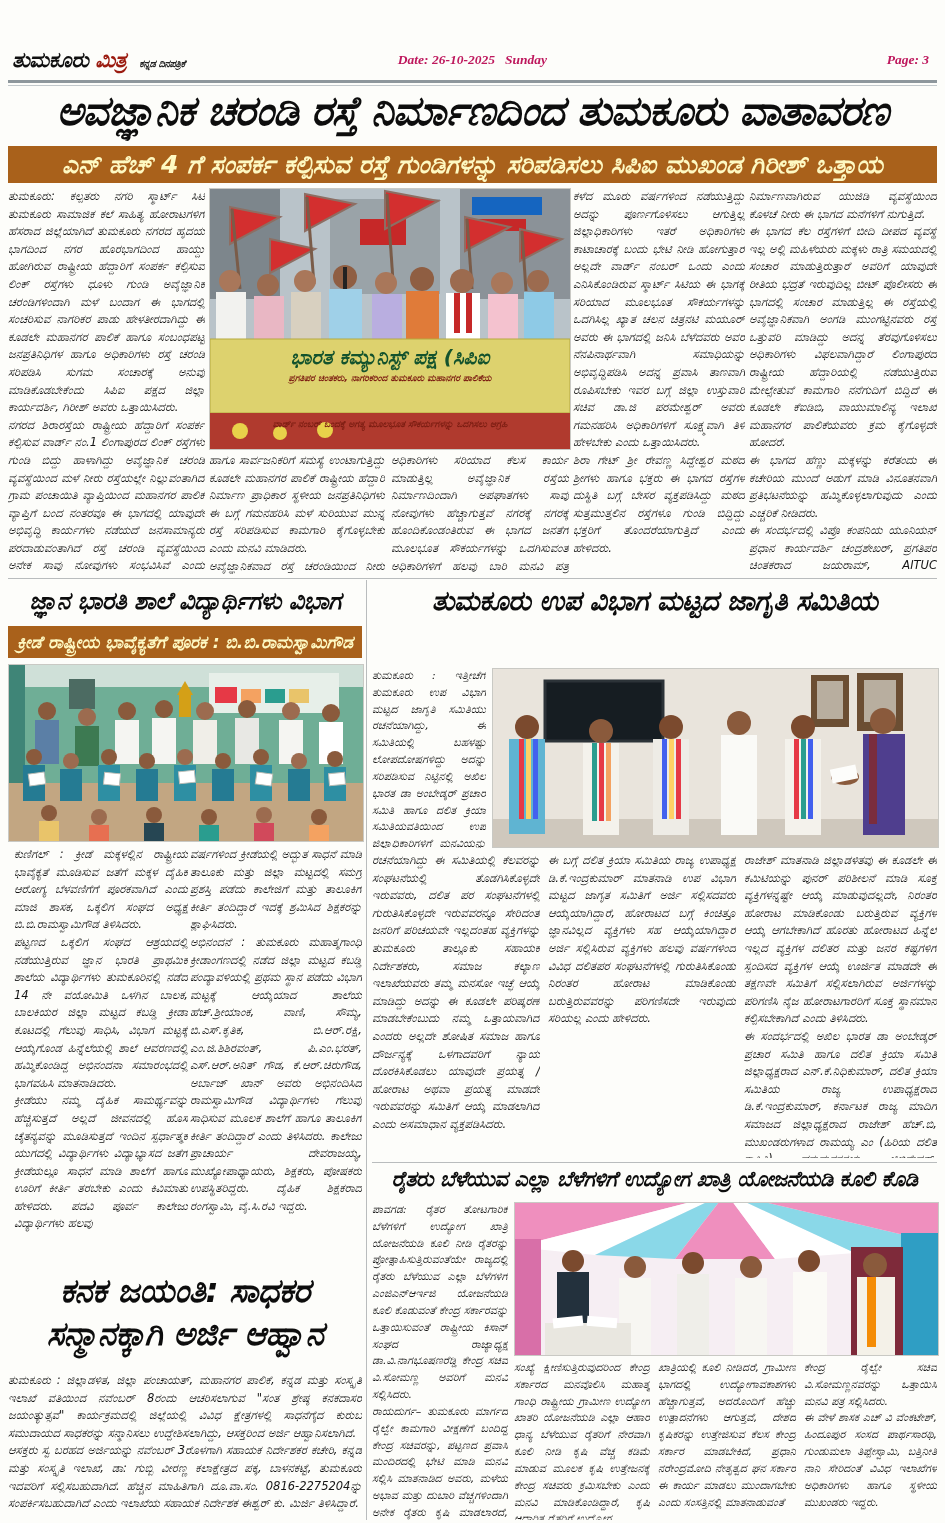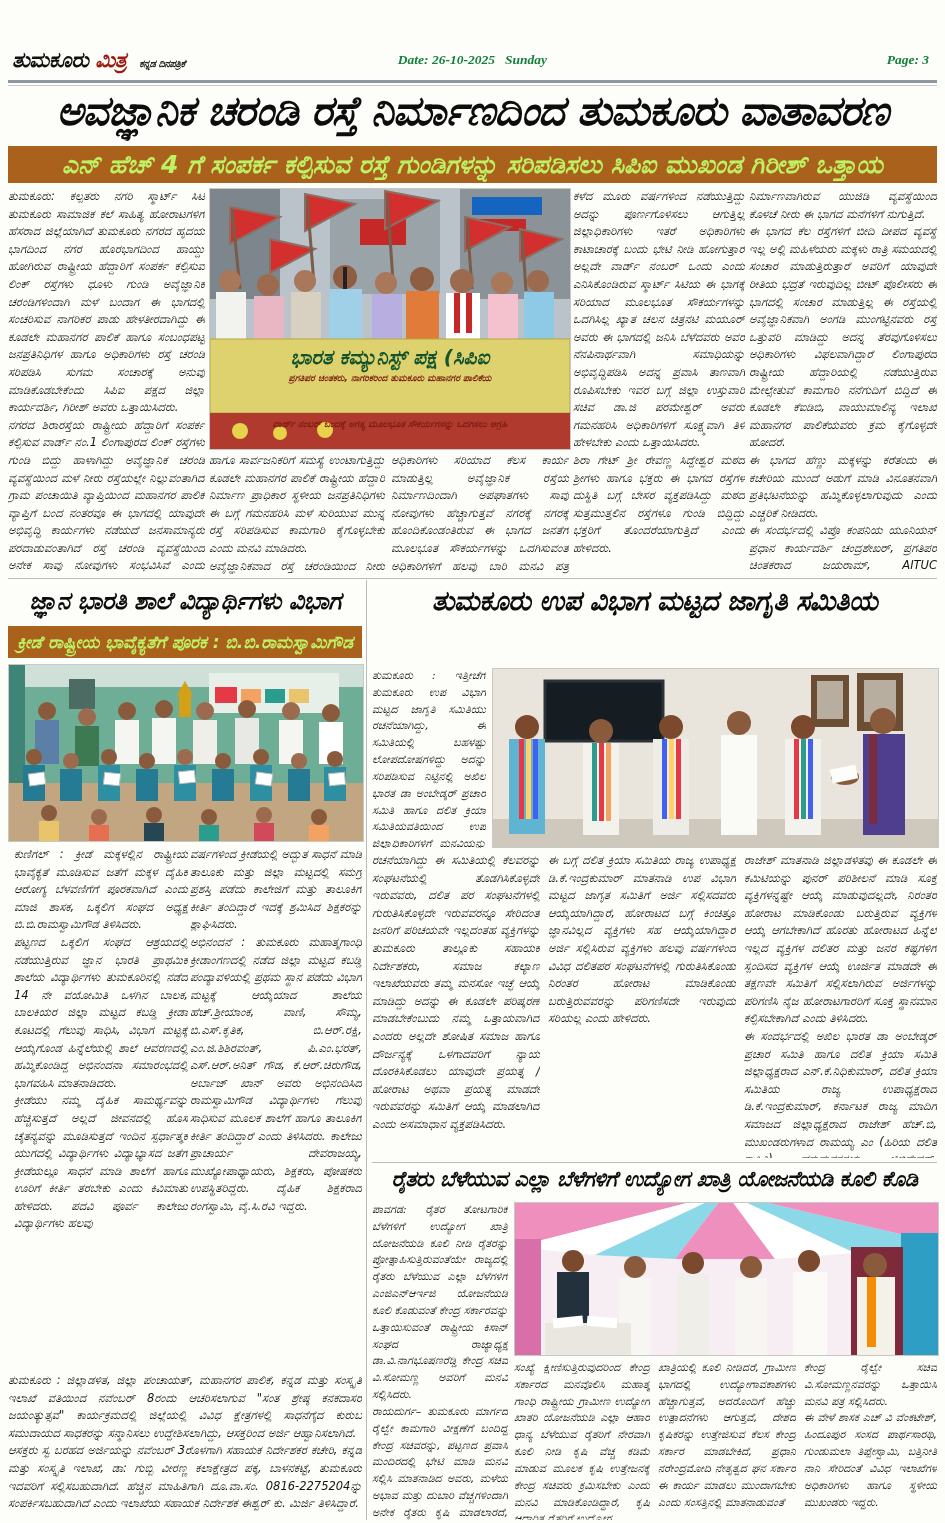--- a/index.html
+++ b/index.html
@@ -4,24 +4,24 @@
 <style>
   html,body{margin:0;padding:0;background:#e8e8e8;}
   .page{position:relative;width:945px;height:1523px;margin:0 auto;background:#fdfdfa;
         font-family:"DejaVu Sans",sans-serif;overflow:hidden;}
   .abs{position:absolute;font-style:italic;}
   .col{font-size:11.5px;line-height:1.53;color:#141414;text-align:justify;
        overflow:hidden;white-space:pre-line;}
   .masthead{font-weight:800;font-size:21px;color:#101010;letter-spacing:-0.5px;}
   .masthead .red{color:#9b1b10;}
   .masthead-tag{font-size:10px;font-weight:700;color:#222;margin-left:6px;}
-  .dateline{font-family:"Liberation Serif",serif;font-weight:700;font-size:13.5px;color:#15803d;}
+  .dateline{font-family:"Liberation Serif",serif;font-weight:700;font-size:13.5px;color:#be185d;}
   .toprule{border-top:3px solid #8e979c;border-bottom:1px solid #c2c8cb;height:2px;}
   .h-lead{font-size:41px;font-weight:800;color:#0d0d0d;text-align:center;line-height:1.15;letter-spacing:-1px;}
-  .kickerbar{background:#a9611b;color:#bef264;font-weight:700;text-align:center;}
+  .kickerbar{background:#a9611b;color:#fef9c3;font-weight:700;text-align:center;}
   .h-mid{font-weight:800;color:#0d0d0d;text-align:center;line-height:1.25;letter-spacing:-0.5px;}
   .photo{border:1px solid #c9c9c4;background:#dfe3e4;overflow:hidden;}
   .photo svg{display:block;}
   .bannertext{position:absolute;left:0;right:0;text-align:center;color:#14532d;font-weight:800;}
   .rule-h{border-top:1px solid #b9bcbd;}
   .rule-v{border-left:1px solid #b9bcbd;}
 </style>
 </head>
 <body>
 
@@ -253,20 +253,24 @@
     </svg>
   </div>
 
   <div class="abs col" style="left:372px;top:852px;width:168px;height:306px;">ರಚನೆಯಾಗಿದ್ದು ಈ ಸಮಿತಿಯಲ್ಲಿ ಕೆಲವರನ್ನು ಸಂಘಟನೆಯಲ್ಲಿ ತೊಡಗಿಸಿಕೊಳ್ಳದೇ ಇರುವವರು, ದಲಿತ ಪರ ಸಂಘಟನೆಗಳಲ್ಲಿ ಗುರುತಿಸಿಕೊಳ್ಳದೇ ಇರುವವರನ್ನೂ ಸೇರಿದಂತೆ ಜನರಿಗೆ ಪರಿಚಯವೇ ಇಲ್ಲದಂತಹ ವ್ಯಕ್ತಿಗಳನ್ನು ತುಮಕೂರು ತಾಲ್ಲೂಕು ಸಹಾಯಕ ನಿರ್ದೇಶಕರು, ಸಮಾಜ ಕಲ್ಯಾಣ ಇಲಾಖೆಯವರು ತಮ್ಮ ಮನಸೋ ಇಚ್ಛೆ ಆಯ್ಕೆ ಮಾಡಿದ್ದು ಅದನ್ನು ಈ ಕೂಡಲೇ ಪರಿಷ್ಕರಣೆ ಮಾಡಬೇಕೆಂಬುದು ನಮ್ಮ ಒತ್ತಾಯವಾಗಿದೆ ಎಂದರು ಅಲ್ಲದೇ ಶೋಷಿತ ಸಮಾಜ ಹಾಗೂ ದೌರ್ಜನ್ಯಕ್ಕೆ ಒಳಗಾದವರಿಗೆ ನ್ಯಾಯ ದೊರಕಿಸಿಕೊಡಲು ಯಾವುದೇ ಪ್ರಯತ್ನ / ಹೋರಾಟ ಅಥವಾ ಪ್ರಯತ್ನ ಮಾಡದೇ ಇರುವವರನ್ನು ಸಮಿತಿಗೆ ಆಯ್ಕೆ ಮಾಡಲಾಗಿದೆ ಎಂದು ಅಸಮಾಧಾನ ವ್ಯಕ್ತಪಡಿಸಿದರು.</div>
   <div class="abs col" style="left:548px;top:852px;width:188px;height:306px;">ಈ ಬಗ್ಗೆ ದಲಿತ ಕ್ರಿಯಾ ಸಮಿತಿಯ ರಾಜ್ಯ ಉಪಾಧ್ಯಕ್ಷ ಡಿ.ಕೆ.ಇಂದ್ರಕುಮಾರ್ ಮಾತನಾಡಿ ಉಪ ವಿಭಾಗ ಮಟ್ಟದ ಜಾಗೃತ ಸಮಿತಿಗೆ ಅರ್ಜಿ ಸಲ್ಲಿಸದವರು ಆಯ್ಕೆಯಾಗಿದ್ದಾರೆ, ಹೋರಾಟದ ಬಗ್ಗೆ ಕಿಂಚಿತ್ತೂ ಜ್ಞಾನವಿಲ್ಲದ ವ್ಯಕ್ತಿಗಳು ಸಹ ಆಯ್ಕೆಯಾಗಿದ್ದಾರೆ ಅರ್ಜಿ ಸಲ್ಲಿಸಿರುವ ವ್ಯಕ್ತಿಗಳು ಹಲವು ವರ್ಷಗಳಿಂದ ವಿವಿಧ ದಲಿತಪರ ಸಂಘಟನೆಗಳಲ್ಲಿ ಗುರುತಿಸಿಕೊಂಡು ನಿರಂತರ ಹೋರಾಟ ಮಾಡಿಕೊಂಡು ಬರುತ್ತಿರುವವರನ್ನು ಪರಿಗಣಿಸದೇ ಇರುವುದು ಸರಿಯಲ್ಲ ಎಂದು ಹೇಳಿದರು.</div>
   <div class="abs col" style="left:744px;top:852px;width:193px;height:306px;">ರಾಜೇಶ್ ಮಾತನಾಡಿ ಜಿಲ್ಲಾಡಳಿತವು ಈ ಕೂಡಲೇ ಈ ಕಮಿಟಿಯನ್ನು ಪುನರ್ ಪರಿಶೀಲನೆ ಮಾಡಿ ಸೂಕ್ತ ವ್ಯಕ್ತಿಗಳನ್ನಷ್ಟೇ ಆಯ್ಕೆ ಮಾಡುವುದಲ್ಲದೇ, ನಿರಂತರ ಹೋರಾಟ ಮಾಡಿಕೊಂಡು ಬರುತ್ತಿರುವ ವ್ಯಕ್ತಿಗಳ ಆಯ್ಕೆ ಆಗಬೇಕಾಗಿದೆ ಹೊರತು ಹೋರಾಟದ ಹಿನ್ನೆಲೆ ಇಲ್ಲದ ವ್ಯಕ್ತಿಗಳ ದಲಿತರ ಮತ್ತು ಜನರ ಕಷ್ಟಗಳಿಗೆ ಸ್ಪಂದಿಸದ ವ್ಯಕ್ತಿಗಳ ಆಯ್ಕೆ ಊರ್ಜಿತ ಮಾಡದೇ ಈ ತಕ್ಷಣವೇ ಸಮಿತಿಗೆ ಸಲ್ಲಿಸಲಾಗಿರುವ ಅರ್ಜಿಗಳನ್ನು ಪರಿಗಣಿಸಿ ನೈಜ ಹೋರಾಟಗಾರರಿಗೆ ಸೂಕ್ತ ಸ್ಥಾನಮಾನ ಕಲ್ಪಿಸಬೇಕಾಗಿದೆ ಎಂದು ತಿಳಿಸಿದರು.
 ಈ ಸಂದರ್ಭದಲ್ಲಿ ಅಖಿಲ ಭಾರತ ಡಾ ಅಂಬೇಡ್ಕರ್ ಪ್ರಚಾರ ಸಮಿತಿ ಹಾಗೂ ದಲಿತ ಕ್ರಿಯಾ ಸಮಿತಿ ಜಿಲ್ಲಾಧ್ಯಕ್ಷರಾದ ಎನ್.ಕೆ.ನಿಧಿಕುಮಾರ್, ದಲಿತ ಕ್ರಿಯಾ ಸಮಿತಿಯ ರಾಜ್ಯ ಉಪಾಧ್ಯಕ್ಷರಾದ ಡಿ.ಕೆ.ಇಂದ್ರಕುಮಾರ್, ಕರ್ನಾಟಕ ರಾಜ್ಯ ಮಾದಿಗ ಸಮಾಜದ ಜಿಲ್ಲಾಧ್ಯಕ್ಷರಾದ ರಾಜೇಶ್ ಹೆಚ್.ಬಿ, ಮುಖಂಡರುಗಳಾದ ರಾಮಯ್ಯ ಎಂ (ಹಿರಿಯ ದಲಿತ ಸಾಹಿತಿ), ಹನುಮನರಸಯ್ಯ, ಜಿಬಿನೇಷನ್, ಗಂಗಾಧರ್ ಕೆ.ಆರ್, ಸಿದ್ದೇಶ್, ರಂಗಸ್ವಾಮಯ್ಯ ಕೆ.ಎಸ್, ಶಿವಣ್ಣ ಸೇರಿದಂತೆ ಇನ್ನಿತರರು ಉಪಸ್ಥಿತರಿದ್ದರು.</div>
 
   <div class="abs rule-h" style="left:372px;top:1162px;width:565px;"></div>
 
+  <div class="abs h-mid" style="left:8px;top:1270px;width:354px;height:92px;font-size:33px;line-height:1.3;overflow:hidden;">
+    <div>ಕನಕ ಜಯಂತಿ: ಸಾಧಕರ</div>
+    <div>ಸನ್ಮಾನಕ್ಕಾಗಿ ಅರ್ಜಿ ಆಹ್ವಾನ</div>
+  </div>
   <div class="abs col" style="left:8px;top:1372px;width:354px;height:145px;">ತುಮಕೂರು : ಜಿಲ್ಲಾಡಳಿತ, ಜಿಲ್ಲಾ ಪಂಚಾಯತ್, ಮಹಾನಗರ ಪಾಲಿಕೆ, ಕನ್ನಡ ಮತ್ತು ಸಂಸ್ಕೃತಿ ಇಲಾಖೆ ವತಿಯಿಂದ ನವೆಂಬರ್ 8ರಂದು ಆಚರಿಸಲಾಗುವ "ಸಂತ ಶ್ರೇಷ್ಠ ಕನಕದಾಸರ ಜಯಂತ್ಯುತ್ಸವ" ಕಾರ್ಯಕ್ರಮದಲ್ಲಿ ಜಿಲ್ಲೆಯಲ್ಲಿ ವಿವಿಧ ಕ್ಷೇತ್ರಗಳಲ್ಲಿ ಸಾಧನೆಗೈದ ಕುರುಬ ಸಮುದಾಯದ ಸಾಧಕರನ್ನು ಸನ್ಮಾನಿಸಲು ಉದ್ದೇಶಿಸಲಾಗಿದ್ದು, ಆಸಕ್ತರಿಂದ ಅರ್ಜಿ ಆಹ್ವಾನಿಸಲಾಗಿದೆ.
 ಆಸಕ್ತರು ಸ್ವ ಬರಹದ ಅರ್ಜಿಯನ್ನು ನವೆಂಬರ್ 3ರೊಳಗಾಗಿ ಸಹಾಯಕ ನಿರ್ದೇಶಕರ ಕಚೇರಿ, ಕನ್ನಡ ಮತ್ತು ಸಂಸ್ಕೃತಿ ಇಲಾಖೆ, ಡಾ: ಗುಬ್ಬಿ ವೀರಣ್ಣ ಕಲಾಕ್ಷೇತ್ರದ ಪಕ್ಕ, ಬಾಳನಕಟ್ಟೆ, ತುಮಕೂರು ಇದವರಿಗೆ ಸಲ್ಲಿಸಬಹುದಾಗಿದೆ. ಹೆಚ್ಚಿನ ಮಾಹಿತಿಗಾಗಿ ದೂ.ವಾ.ಸಂ. 0816-2275204ನ್ನು ಸಂಪರ್ಕಿಸಬಹುದಾಗಿದೆ ಎಂದು ಇಲಾಖೆಯ ಸಹಾಯಕ ನಿರ್ದೇಶಕ ಈಶ್ವರ್ ಕು. ಮಿರ್ಜಿ ತಿಳಿಸಿದ್ದಾರೆ.</div>
 
   <div class="abs h-mid" style="left:372px;top:1166px;width:565px;height:32px;font-size:21px;overflow:hidden;">ರೈತರು ಬೆಳೆಯುವ ಎಲ್ಲಾ ಬೆಳೆಗಳಿಗೆ ಉದ್ಯೋಗ ಖಾತ್ರಿ ಯೋಜನೆಯಡಿ ಕೂಲಿ ಕೊಡಿ</div>
 
   <div class="abs col" style="left:372px;top:1202px;width:136px;height:318px;font-size:11px;">ಪಾವಗಡ: ರೈತರ ತೋಟಗಾರಿಕೆ ಬೆಳೆಗಳಿಗೆ ಉದ್ಯೋಗ ಖಾತ್ರಿ ಯೋಜನೆಯಡಿ ಕೂಲಿ ನೀಡಿ ರೈತರನ್ನು ಪ್ರೋತ್ಸಾಹಿಸುತ್ತಿರುವಂತೆಯೇ ರಾಜ್ಯದಲ್ಲಿ ರೈತರು ಬೆಳೆಯುವ ಎಲ್ಲಾ ಬೆಳೆಗಳಿಗೆ ಎಂಜಿಎನ್ಆರ್ಇಜಿ ಯೋಜನೆಯಡಿ ಕೂಲಿ ಕೊಡುವಂತೆ ಕೇಂದ್ರ ಸರ್ಕಾರವನ್ನು ಒತ್ತಾಯಿಸುವಂತೆ ರಾಷ್ಟ್ರೀಯ ಕಿಸಾನ್ ಸಂಘದ ರಾಜ್ಯಾಧ್ಯಕ್ಷ ಡಾ.ವಿ.ನಾಗಭೂಷಣರೆಡ್ಡಿ ಕೇಂದ್ರ ಸಚಿವ ವಿ.ಸೋಮಣ್ಣ ಅವರಿಗೆ ಮನವಿ ಸಲ್ಲಿಸಿದರು.
 ರಾಯದುರ್ಗ– ತುಮಕೂರು ಮಾರ್ಗದ ರೈಲ್ವೇ ಕಾಮಗಾರಿ ವೀಕ್ಷಣೆಗೆ ಬಂದಿದ್ದ ಕೇಂದ್ರ ಸಚಿವರನ್ನು, ಪಟ್ಟಣದ ಪ್ರವಾಸಿ ಮಂದಿರದಲ್ಲಿ ಭೇಟಿ ಮಾಡಿ ಮನವಿ ಸಲ್ಲಿಸಿ ಮಾತನಾಡಿದ ಅವರು, ಮಳೆಯ ಅಭಾವ ಮತ್ತು ದುಬಾರಿ ವೆಚ್ಚಗಳಿಂದಾಗಿ ಅನೇಕ ರೈತರು ಕೃಷಿ ಮಾಡಲಾರದೆ, ನಗರಗಳತ್ತ ಗುಳೆ ಹೋಗುತ್ತಿರುವುದರಿಂದ ಆಹಾರ ಪದಾರ್ಥ ಬೆಳೆಯುವ ರೈತರ</div>
 
   <div class="abs photo" style="left:514px;top:1202px;width:423px;height:152px;">
     <svg width="423" height="152" viewBox="0 0 423 152">

